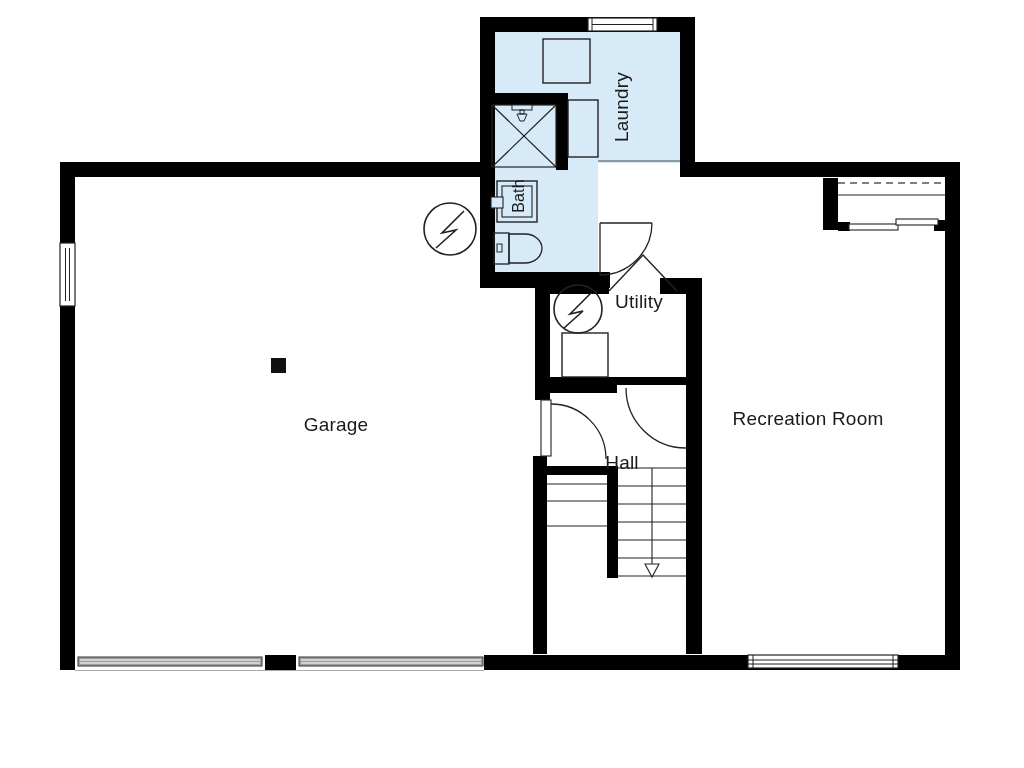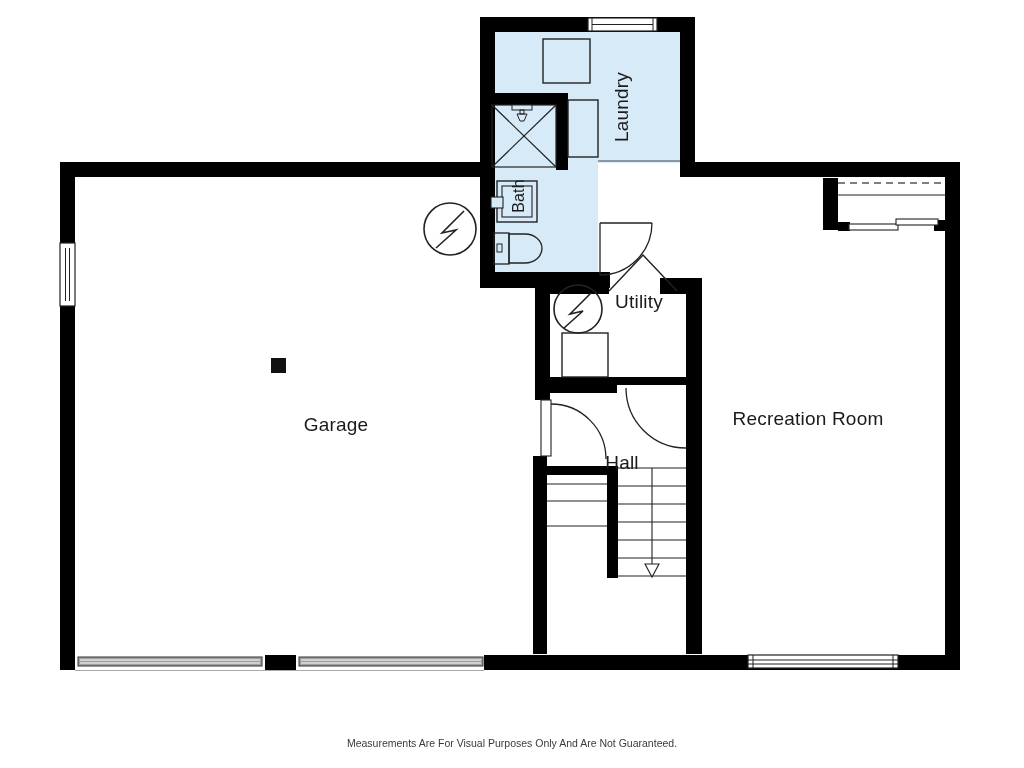--- a/index.html
+++ b/index.html
@@ -183,14 +183,13 @@
     </g>
   </svg>
 
   <div class="room-label vertical" style="left:622px;top:107px;">Laundry</div>
   <div class="room-label vertical small" style="left:519px;top:196px;">Bath</div>
   <div class="room-label" style="left:639px;top:302px;">Utility</div>
   <div class="room-label" style="left:622px;top:421px;margin-top:42px;">Hall</div>
   <div class="room-label" style="left:297px;top:425px;margin-left:39px;">Garage</div>
   <div class="room-label" style="left:808px;top:419px;">Recreation Room</div>
 
-  <div class="disclaimer">Measurements Are For Visual Purposes Only And Are Not Guaranteed.</div>
 </div>
 
 </body></html>

